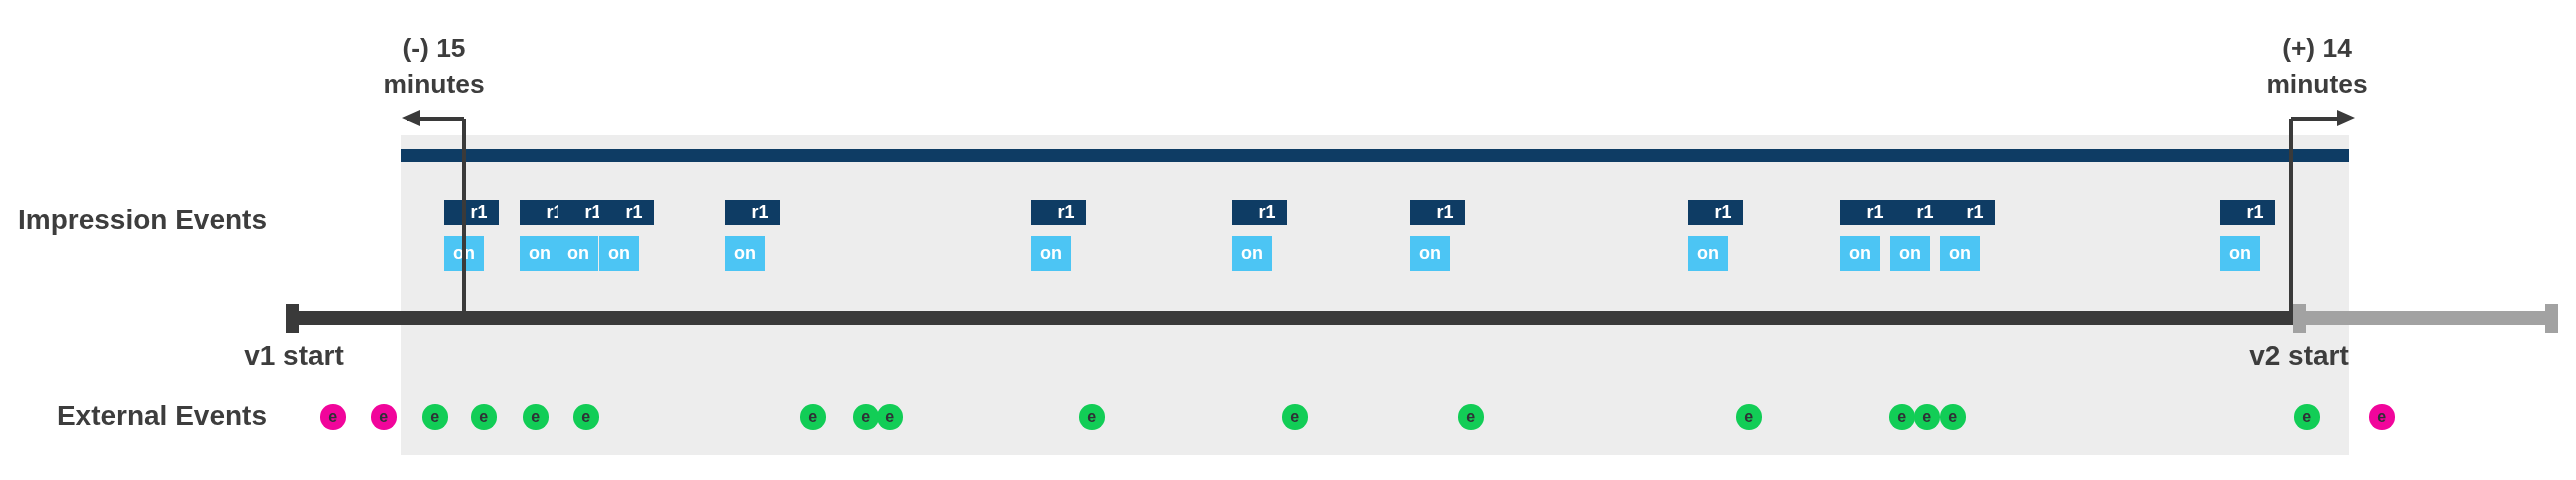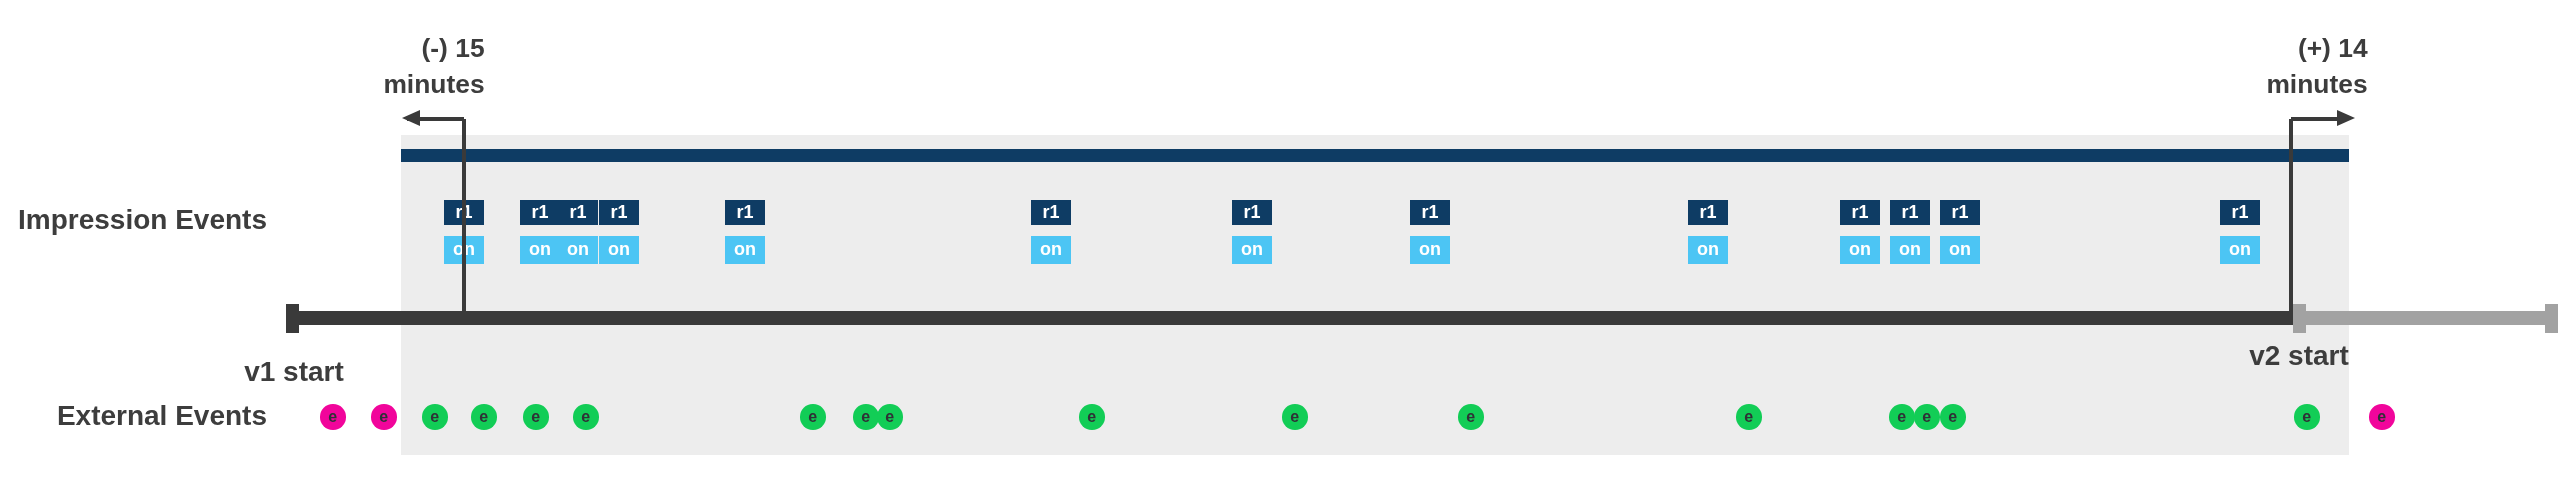--- a/index.html
+++ b/index.html
@@ -17,21 +17,21 @@
   }
   .row-label{
     position:absolute;right:2309px;white-space:nowrap;
     font-size:28px;font-weight:700;color:#3d3d3d;z-index:5;
   }
   .row-label.impressions{top:204px;}
   .row-label.external{top:400px;}
   
   .anno{
     position:absolute;top:30px;transform:translateX(-50%);
-    text-align:right;font-size:26.4px;font-weight:700;line-height:36px;
+    text-align:center;font-size:26.4px;font-weight:700;line-height:36px;
     color:#3d3d3d;z-index:6;white-space:nowrap;
   }
   .anno.left{left:434px;}
   .anno.right{left:2317px;}
   .vline{
     position:absolute;top:119px;width:3.8px;height:194px;
     background:var(--charcoal,#3a3a3a);z-index:6;
   }
   .vline.left{left:462px;}
   .vline.right{left:2289px;}
@@ -51,30 +51,30 @@
   .tl-gray{position:absolute;left:2293px;top:311px;width:265px;height:14px;
     background:var(--gray,#a2a2a2);z-index:4;}
   .cap{position:absolute;top:304px;width:13.2px;height:29px;z-index:4;}
   .cap.v1{left:286px;background:var(--charcoal,#3a3a3a);}
   .cap.v2{left:2293px;background:var(--gray,#a2a2a2);}
   .cap.end{left:2545px;background:var(--gray,#a2a2a2);}
   .tl-label{
     position:absolute;top:340px;transform:translateX(-50%);
     font-size:28px;font-weight:700;color:#3d3d3d;z-index:5;white-space:nowrap;
   }
-  .tl-label.v1{left:294px;margin-top:16px;}
+  .tl-label.v1{left:294px;}
   .tl-label.v2{left:2299px;text-align:right;}
   
   .imp{position:absolute;top:200px;width:40px;z-index:3;}
   .imp .r1{
     width:40px;height:24.5px;background:var(--navy,#0e3c64);color:#ffffff;
-    font-size:18px;font-weight:700;display:flex;align-items:center;justify-content:center;
+    font-size:18px;font-weight:700;display:flex;align-items:center;justify-content:center;padding-left:15px;
   }
   .imp .on{
-    width:40px;height:28px;margin-top:11.3px;background:var(--sky-blue,#4cc5f4);color:#ffffff;
+    width:40px;height:35px;margin-top:11.3px;background:var(--sky-blue,#4cc5f4);color:#ffffff;
     font-size:18px;font-weight:700;display:flex;align-items:center;justify-content:center;
   }
   
   .evt{
     position:absolute;top:404px;width:25.5px;height:25.5px;border-radius:50%;
     display:flex;align-items:center;justify-content:center;
     font-size:16px;font-weight:700;color:#2f3136;z-index:3;
   }
   .evt.green{background:var(--green,#12cd56);}
   .evt.magenta{background:var(--magenta,#f1059b);}

